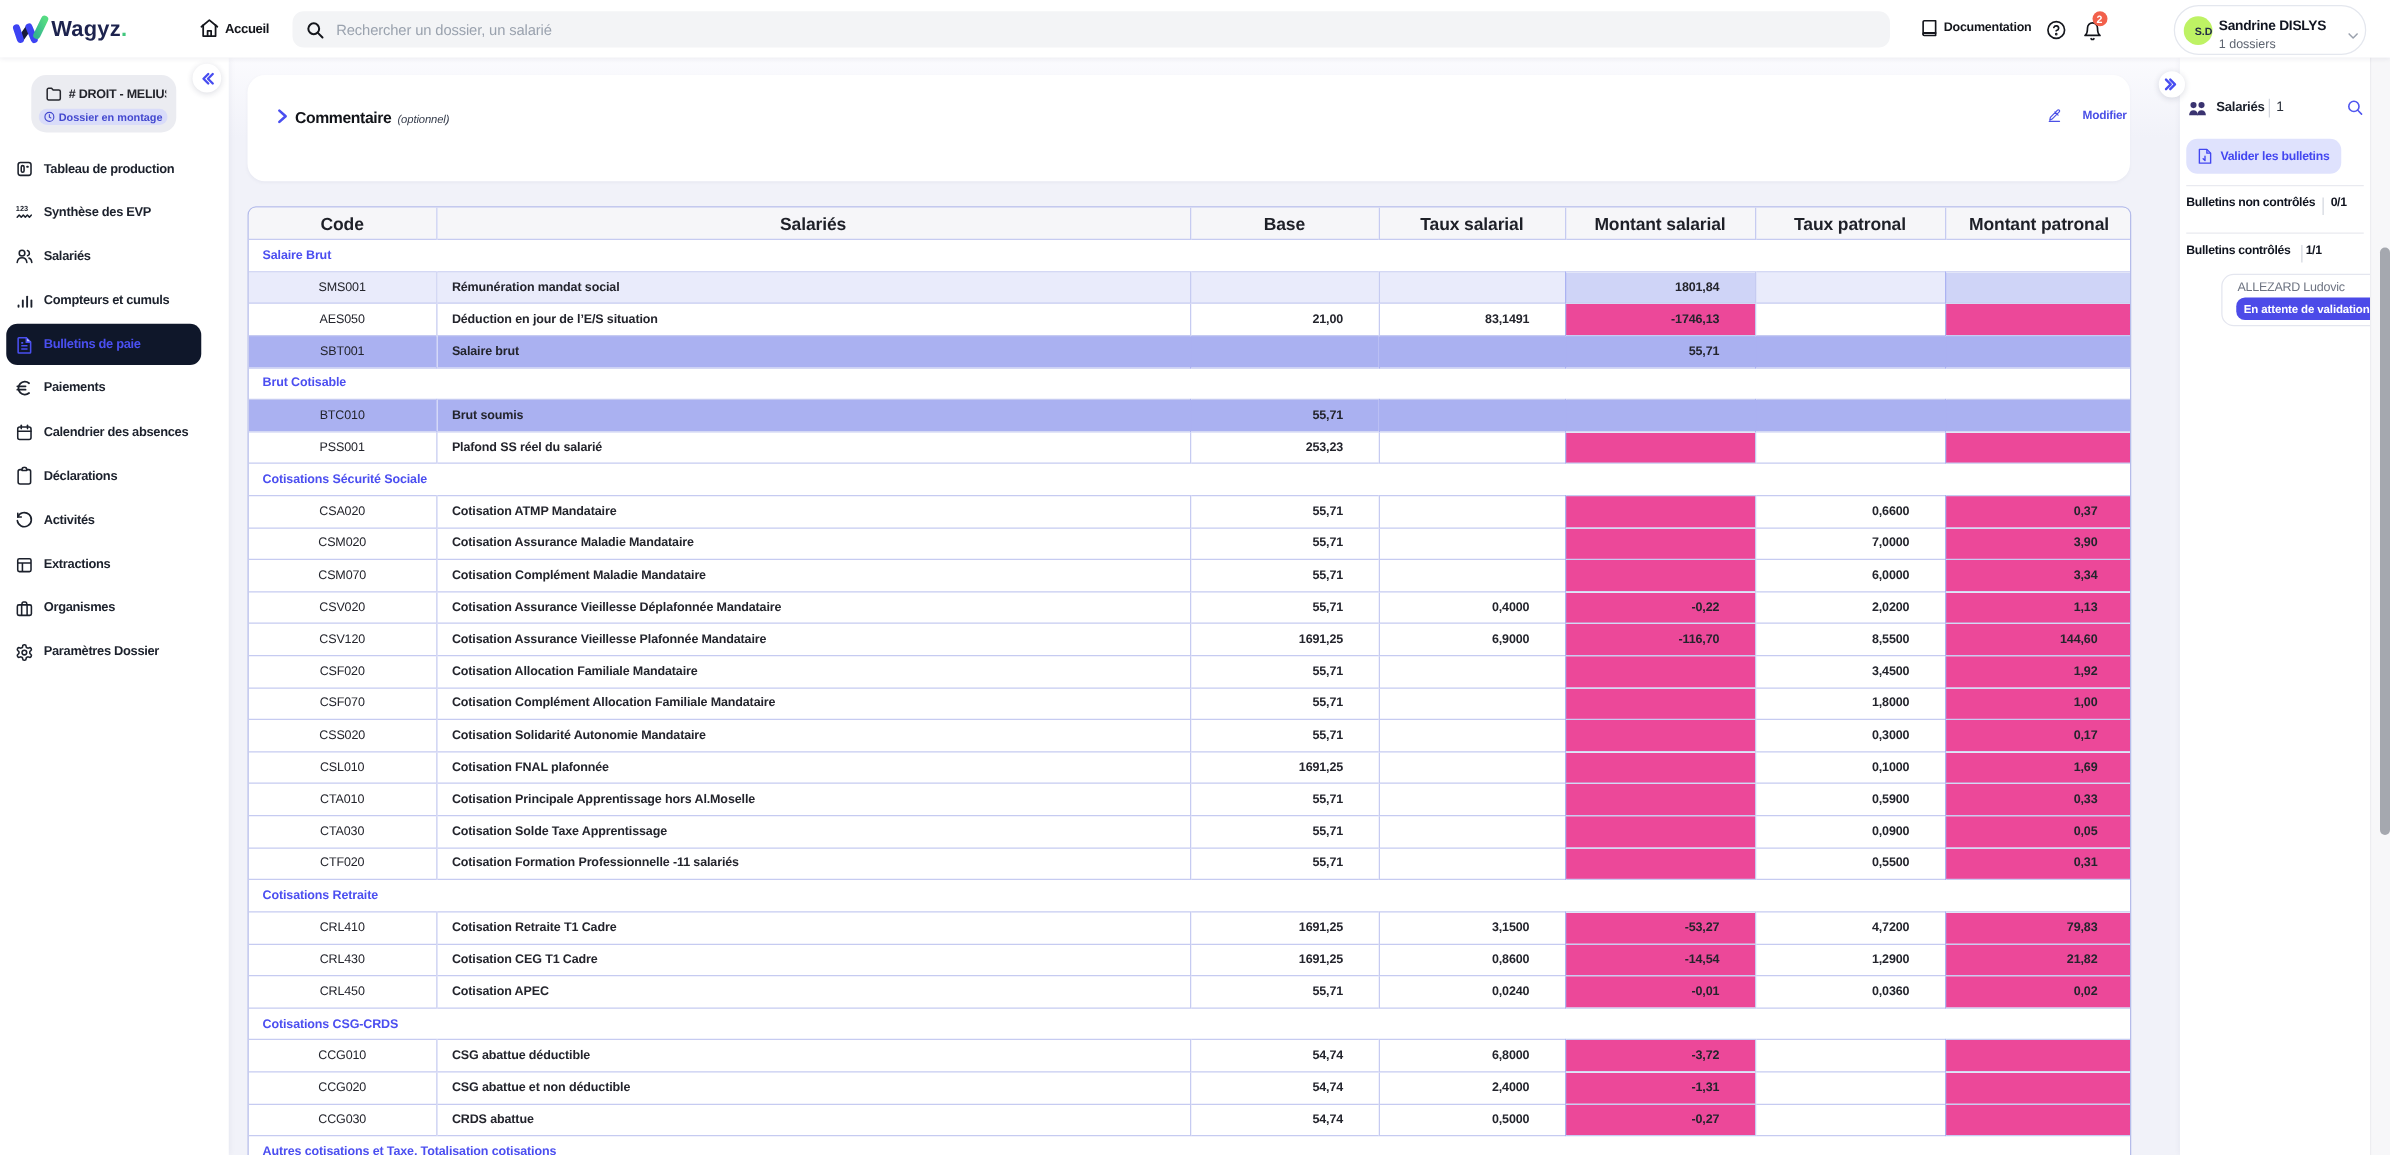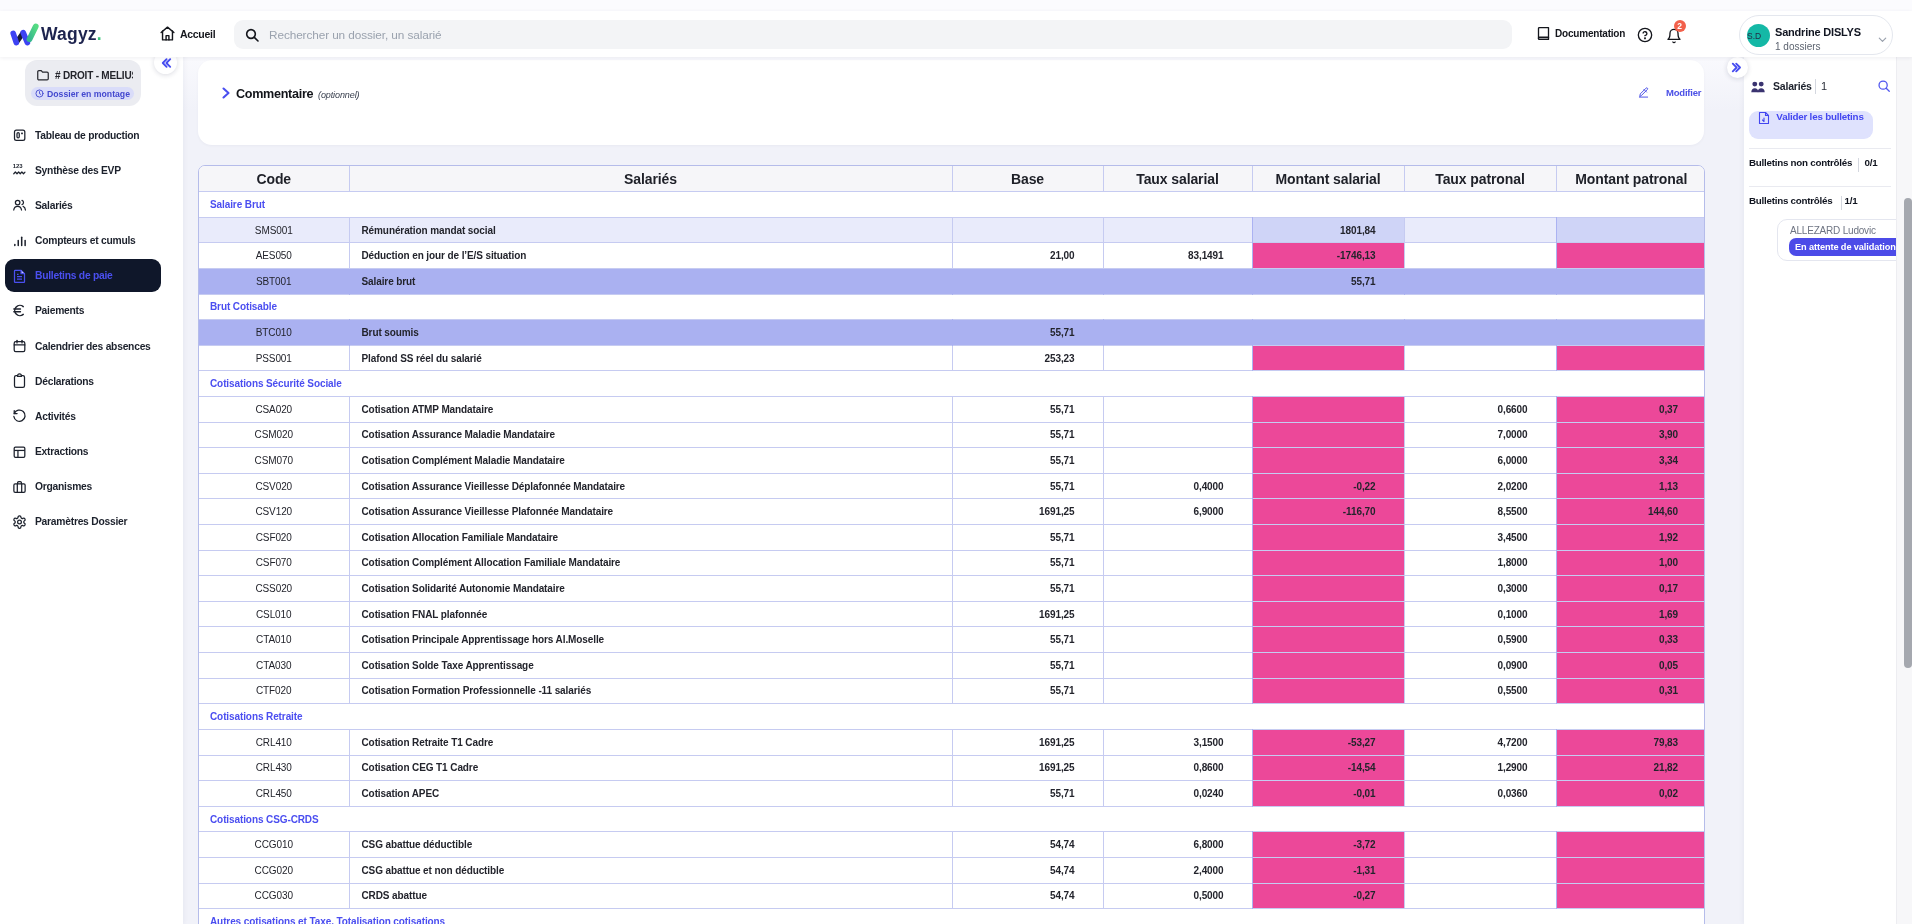--- a/index.html
+++ b/index.html
@@ -1,33 +1,33 @@
 <!DOCTYPE html>
 <html lang="fr"><head>
 <meta charset="utf-8">
 <title>Wagyz</title>
 <style>
 * { margin:0; padding:0; box-sizing:border-box; }
 html,body { width:1912px; height:924px; overflow:hidden; }
 body { font-family:"Liberation Sans", sans-serif; background:linear-gradient(180deg,#fbfbfe 46px,#f1f2f9 110px,#f1f2f9); position:relative; color:#23242c; }
 
 
-#topbar { position:absolute; left:0; top:0; width:1912px; height:46px; background:#fff; box-shadow:0 1px 4px rgba(25,30,70,.07); z-index:40;margin-top:11px; }
+#topbar { position:absolute; left:0; top:0; width:1912px; height:46px; background:#fff; box-shadow:0 1px 4px rgba(25,30,70,.07); z-index:40; }
 #logo { position:absolute; left:0; top:0; width:110px; height:46px; }
 #logotext { position:absolute; left:41px; top:13px; font-size:17.5px; font-weight:bold; color:#1d234e; letter-spacing:.2px; }
 #logotext i { font-style:normal; color:#41c77e; }
 #accueil { position:absolute; left:159px; top:14px; display:flex; align-items:center; gap:4px; font-size:10.5px; font-weight:bold; color:#14161c; letter-spacing:-0.3px; }
 #searchbar { position:absolute; left:234px; top:9px; width:1278px; height:29px; background:#f3f4f6; border-radius:9px; display:flex; align-items:center; }
 #searchbar .ph { color:#9aa2ae; font-size:11.8px; margin-left:35px; letter-spacing:-0.1px; }
 #doc { position:absolute; left:1536px; top:15px; display:flex; align-items:center; gap:4px; font-size:10px; font-weight:bold; color:#14161c; letter-spacing:-0.2px; }
 #help { position:absolute; left:1637px; top:16px; }
 #bell { position:absolute; left:1666px; top:17px; }
 #bellbadge { position:absolute; left:1673.5px; top:9px; width:12px; height:12px; background:#f2604b; border-radius:50%; color:#fff; font-size:8.5px; font-weight:bold; text-align:center; line-height:12.5px; }
 #userpill { position:absolute; left:1739px; top:3.8px; width:154px; height:40px; background:#fff; border:1px solid #e4e7ee; border-radius:20px; }
-#avatar { position:absolute; left:7px; top:8.5px; width:23px; height:23px; border-radius:50%; background:#14b8a6; color:#232b47; font-size:8.5px; font-weight:normal; text-align:left; line-height:24px; }
+#avatar { position:absolute; left:7px; top:8.5px; width:23px; height:23px; border-radius:50%; background:#bef264; color:#232b47; font-size:8.5px; font-weight:bold; text-align:right; line-height:24px; }
 #uname { position:absolute; left:35px; top:10px; font-size:11px; font-weight:bold; color:#111521; white-space:nowrap; letter-spacing:-0.2px; }
 #udoss { position:absolute; left:35px; top:25px; font-size:10px; color:#5d6470; }
 #uchev { position:absolute; left:137px; top:18px; }
 
 
 #lsb { position:absolute; left:0; top:46px; width:183px; height:878px; background:#fff; box-shadow:1px 0 5px rgba(25,30,70,.05); z-index:20; }
 #foldercard { position:absolute; left:25px; top:14px; width:116px; height:46px; background:#ebecf1; border-radius:12px; }
 #foldercard .frow svg { flex:0 0 auto; }
 #foldercard .frow { position:absolute; left:11px; top:8px; display:flex; align-items:center; gap:5px; font-size:10px; font-weight:bold; color:#23242b; white-space:nowrap; overflow:hidden; width:97px; letter-spacing:-0.2px; }
 #folderbadge { position:absolute; left:6px; top:27px; width:103px; height:13px; background:#d9dcf9; border-radius:7px; display:flex; align-items:center; justify-content:center; gap:3px; color:#4348cf; font-size:8.7px; font-weight:bold; white-space:nowrap; }
@@ -37,21 +37,21 @@
 .mi .lb { font-size:10.3px; font-weight:bold; letter-spacing:-0.25px; white-space:nowrap; }
 .mi.sel { background:#0f172a; color:#4a4ff0; }
 
 
 #rsb { position:absolute; left:1744px; top:46px; width:152px; height:878px; background:#fff; box-shadow:-1px 0 5px rgba(25,30,70,.05); z-index:20; }
 #expbtn { position:absolute; left:-17px; top:11px; width:21px; height:21px; border-radius:50%; background:#fff; box-shadow:0 1px 5px rgba(25,30,70,.16); color:#474df0; font-size:11.5px; font-weight:bold; text-align:center; line-height:21px; display:flex; align-items:center; justify-content:center; }
 #salrow { position:absolute; left:7px; top:32.5px; width:142px; height:16px; }
 #salrow .t { position:absolute; left:22px; top:1px; font-size:10.5px; font-weight:bold; color:#1b202b; letter-spacing:-0.2px; }
 #salrow .sep { position:absolute; left:64px; top:0px; width:1px; height:15px; background:#d4d7df; }
 #salrow .n { position:absolute; left:70px; top:1px; font-size:11px; color:#2a2f3a; }
-#valbtn { position:absolute; left:5px; top:65px; width:124px; height:28px; background:#dfe2fd; border-radius:9px; display:flex; align-items:flex-start; justify-content:center; gap:6px; color:#4346f0; font-size:9.8px; font-weight:bold; letter-spacing:-0.2px; }
+#valbtn { position:absolute; left:5px; top:65px; width:124px; height:28px; background:#dfe2fd; border-radius:9px; display:flex; align-items:center; justify-content:center; gap:6px; color:#4346f0; font-size:9.8px; font-weight:bold; letter-spacing:-0.2px; }
 .rdiv { position:absolute; left:5px; width:142px; height:1px; background:#e9eaf0; }
 .statrow { position:absolute; left:5px; width:142px; height:16px; font-size:9.8px; font-weight:bold; color:#10141f; letter-spacing:-0.25px; }
 .statrow .sep { position:absolute; width:1px; height:14px; top:1px; background:#d4d7df; }
 #salcard { position:absolute; left:5px; top:173px; width:142px; height:42px; border:1px solid #e4e6ef; border-radius:10px; background:#fff;margin-left:28px; }
 #salcard .nm { position:absolute; left:12px; top:5px; font-size:10px; color:#6e7482; letter-spacing:-0.2px; }
 #salcard .bdg { position:absolute; left:11px; top:17.5px; width:119px; height:18px; background:#4c4be8; border-radius:7px; color:#fff; font-size:9.2px; font-weight:bold; text-align:left; padding-left:6px; line-height:18.5px; letter-spacing:-0.1px; }
 
 
 #sctrack { position:absolute; left:1896px; top:46px; width:16px; height:878px; background:#f7f7f9; border-left:1px solid #ededf1; z-index:25; }
 #scthumb { position:absolute; left:7px; top:152px; width:8px; height:470px; background:#a5a8af; border-radius:4px; }

